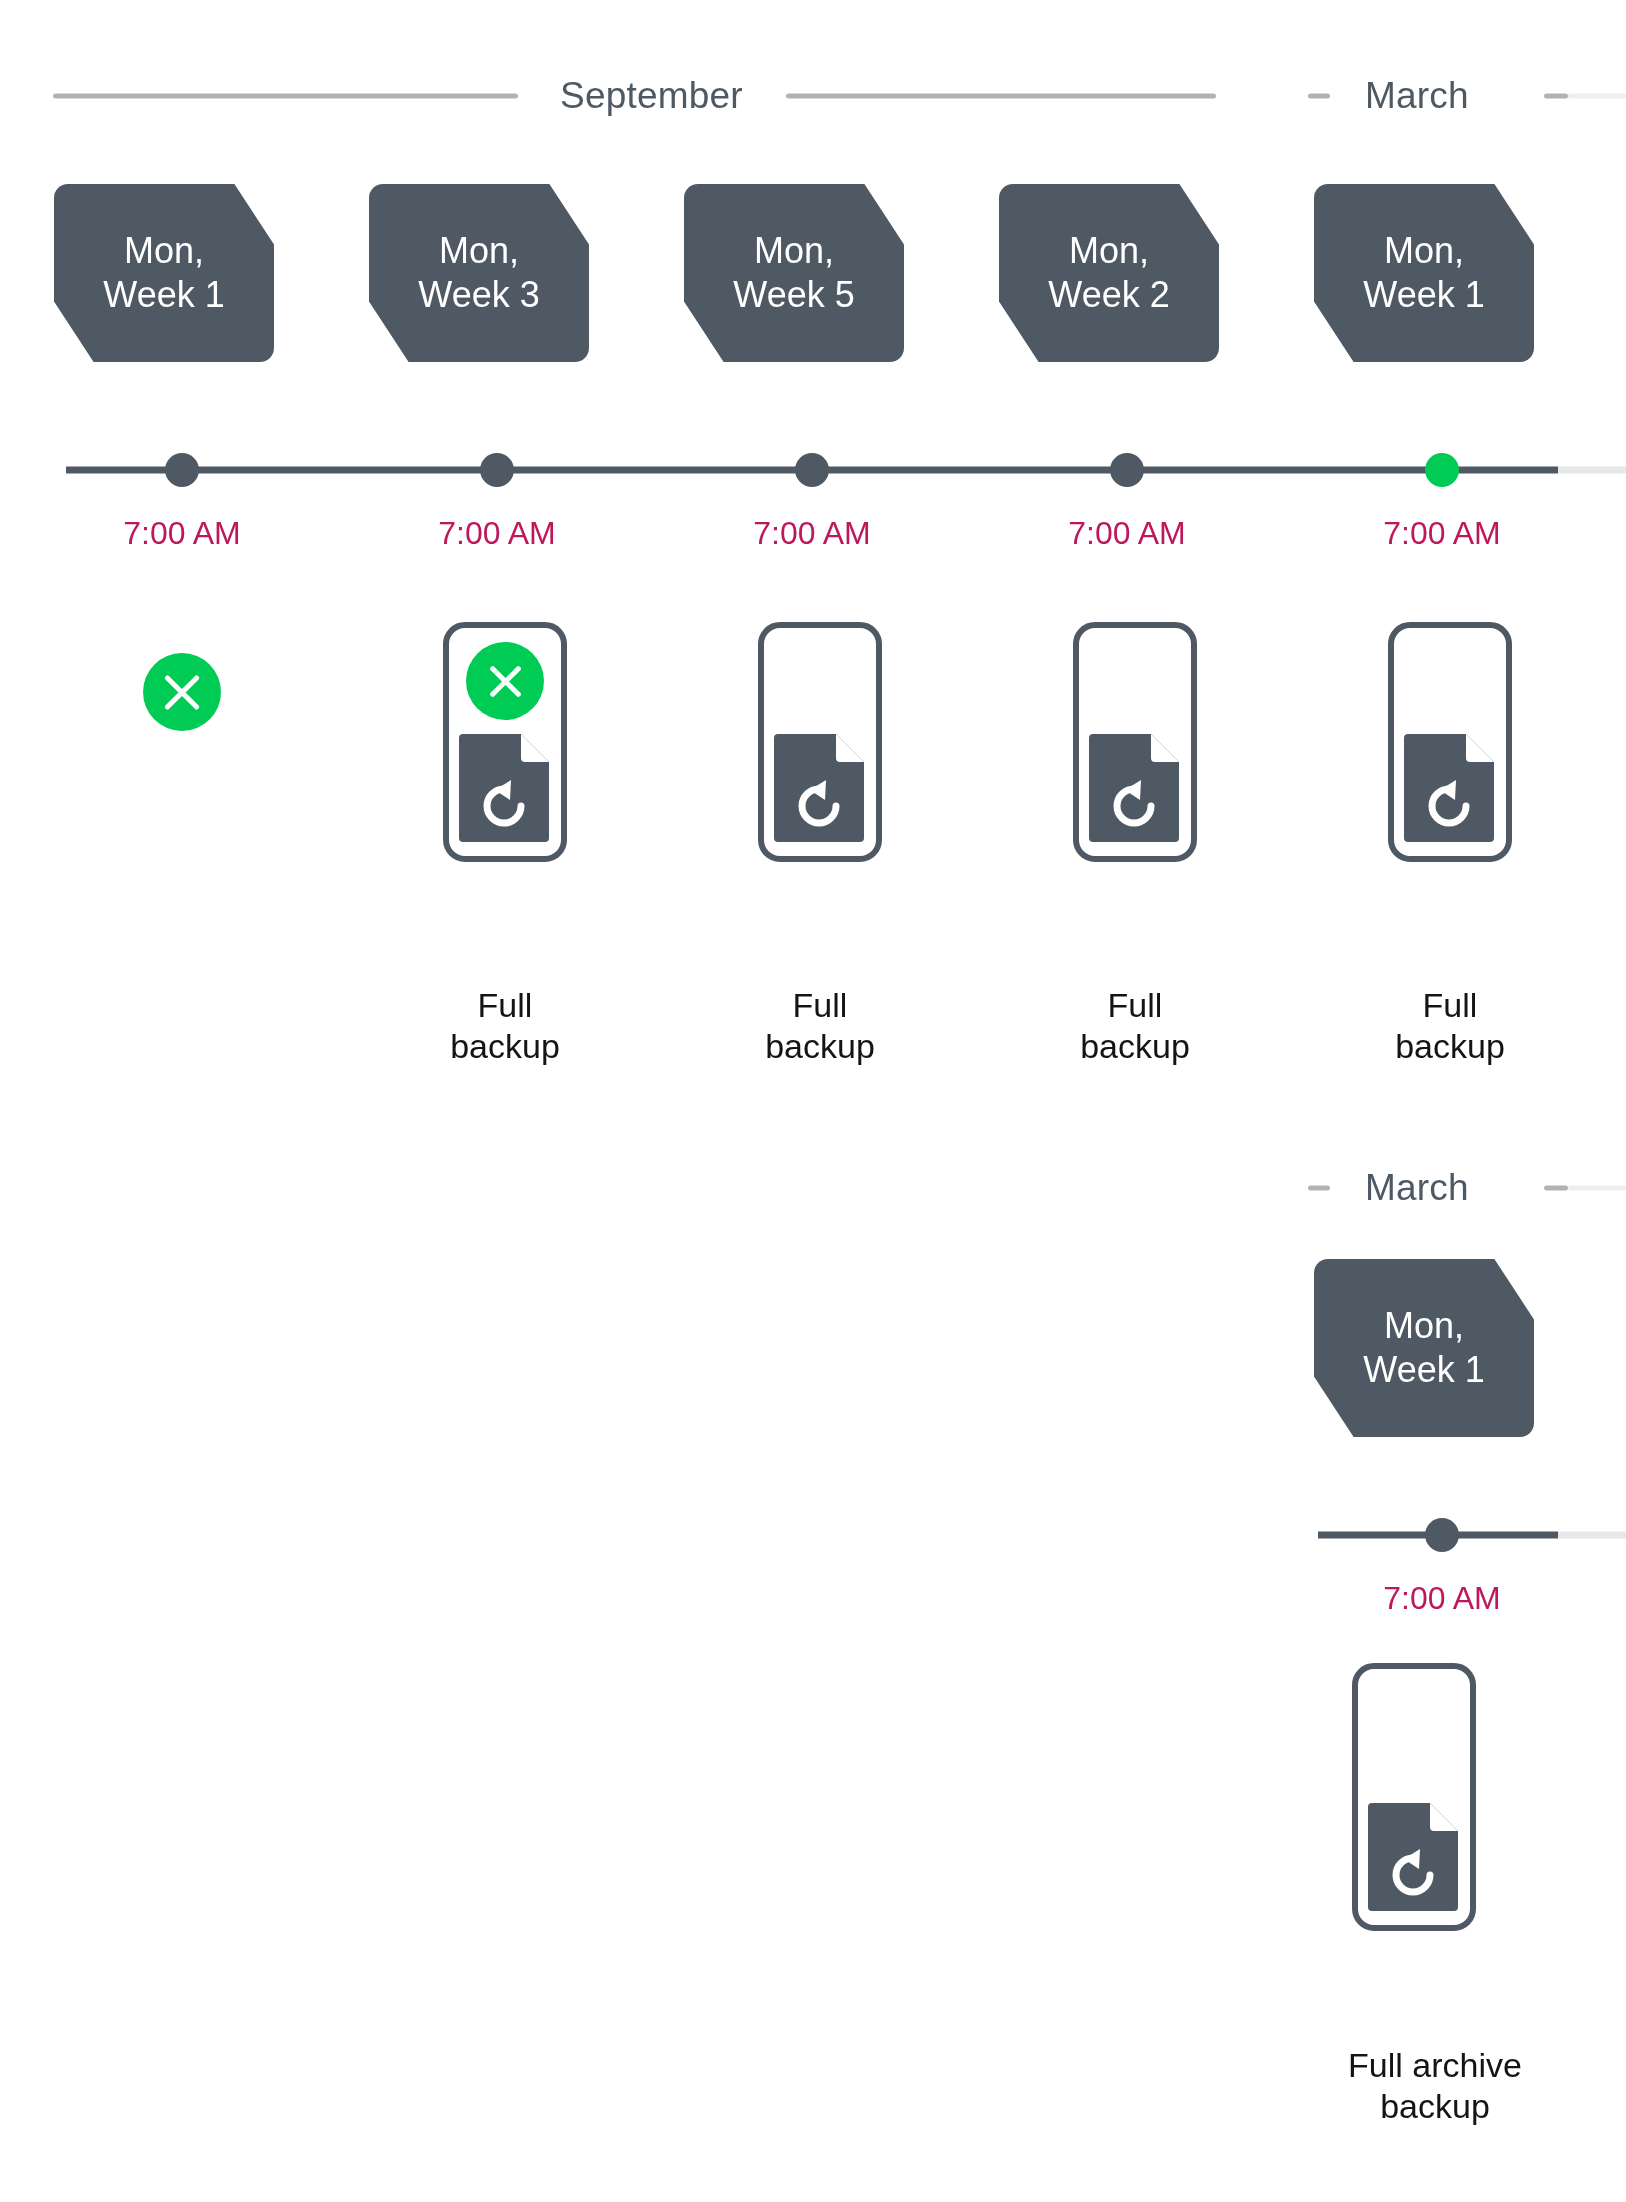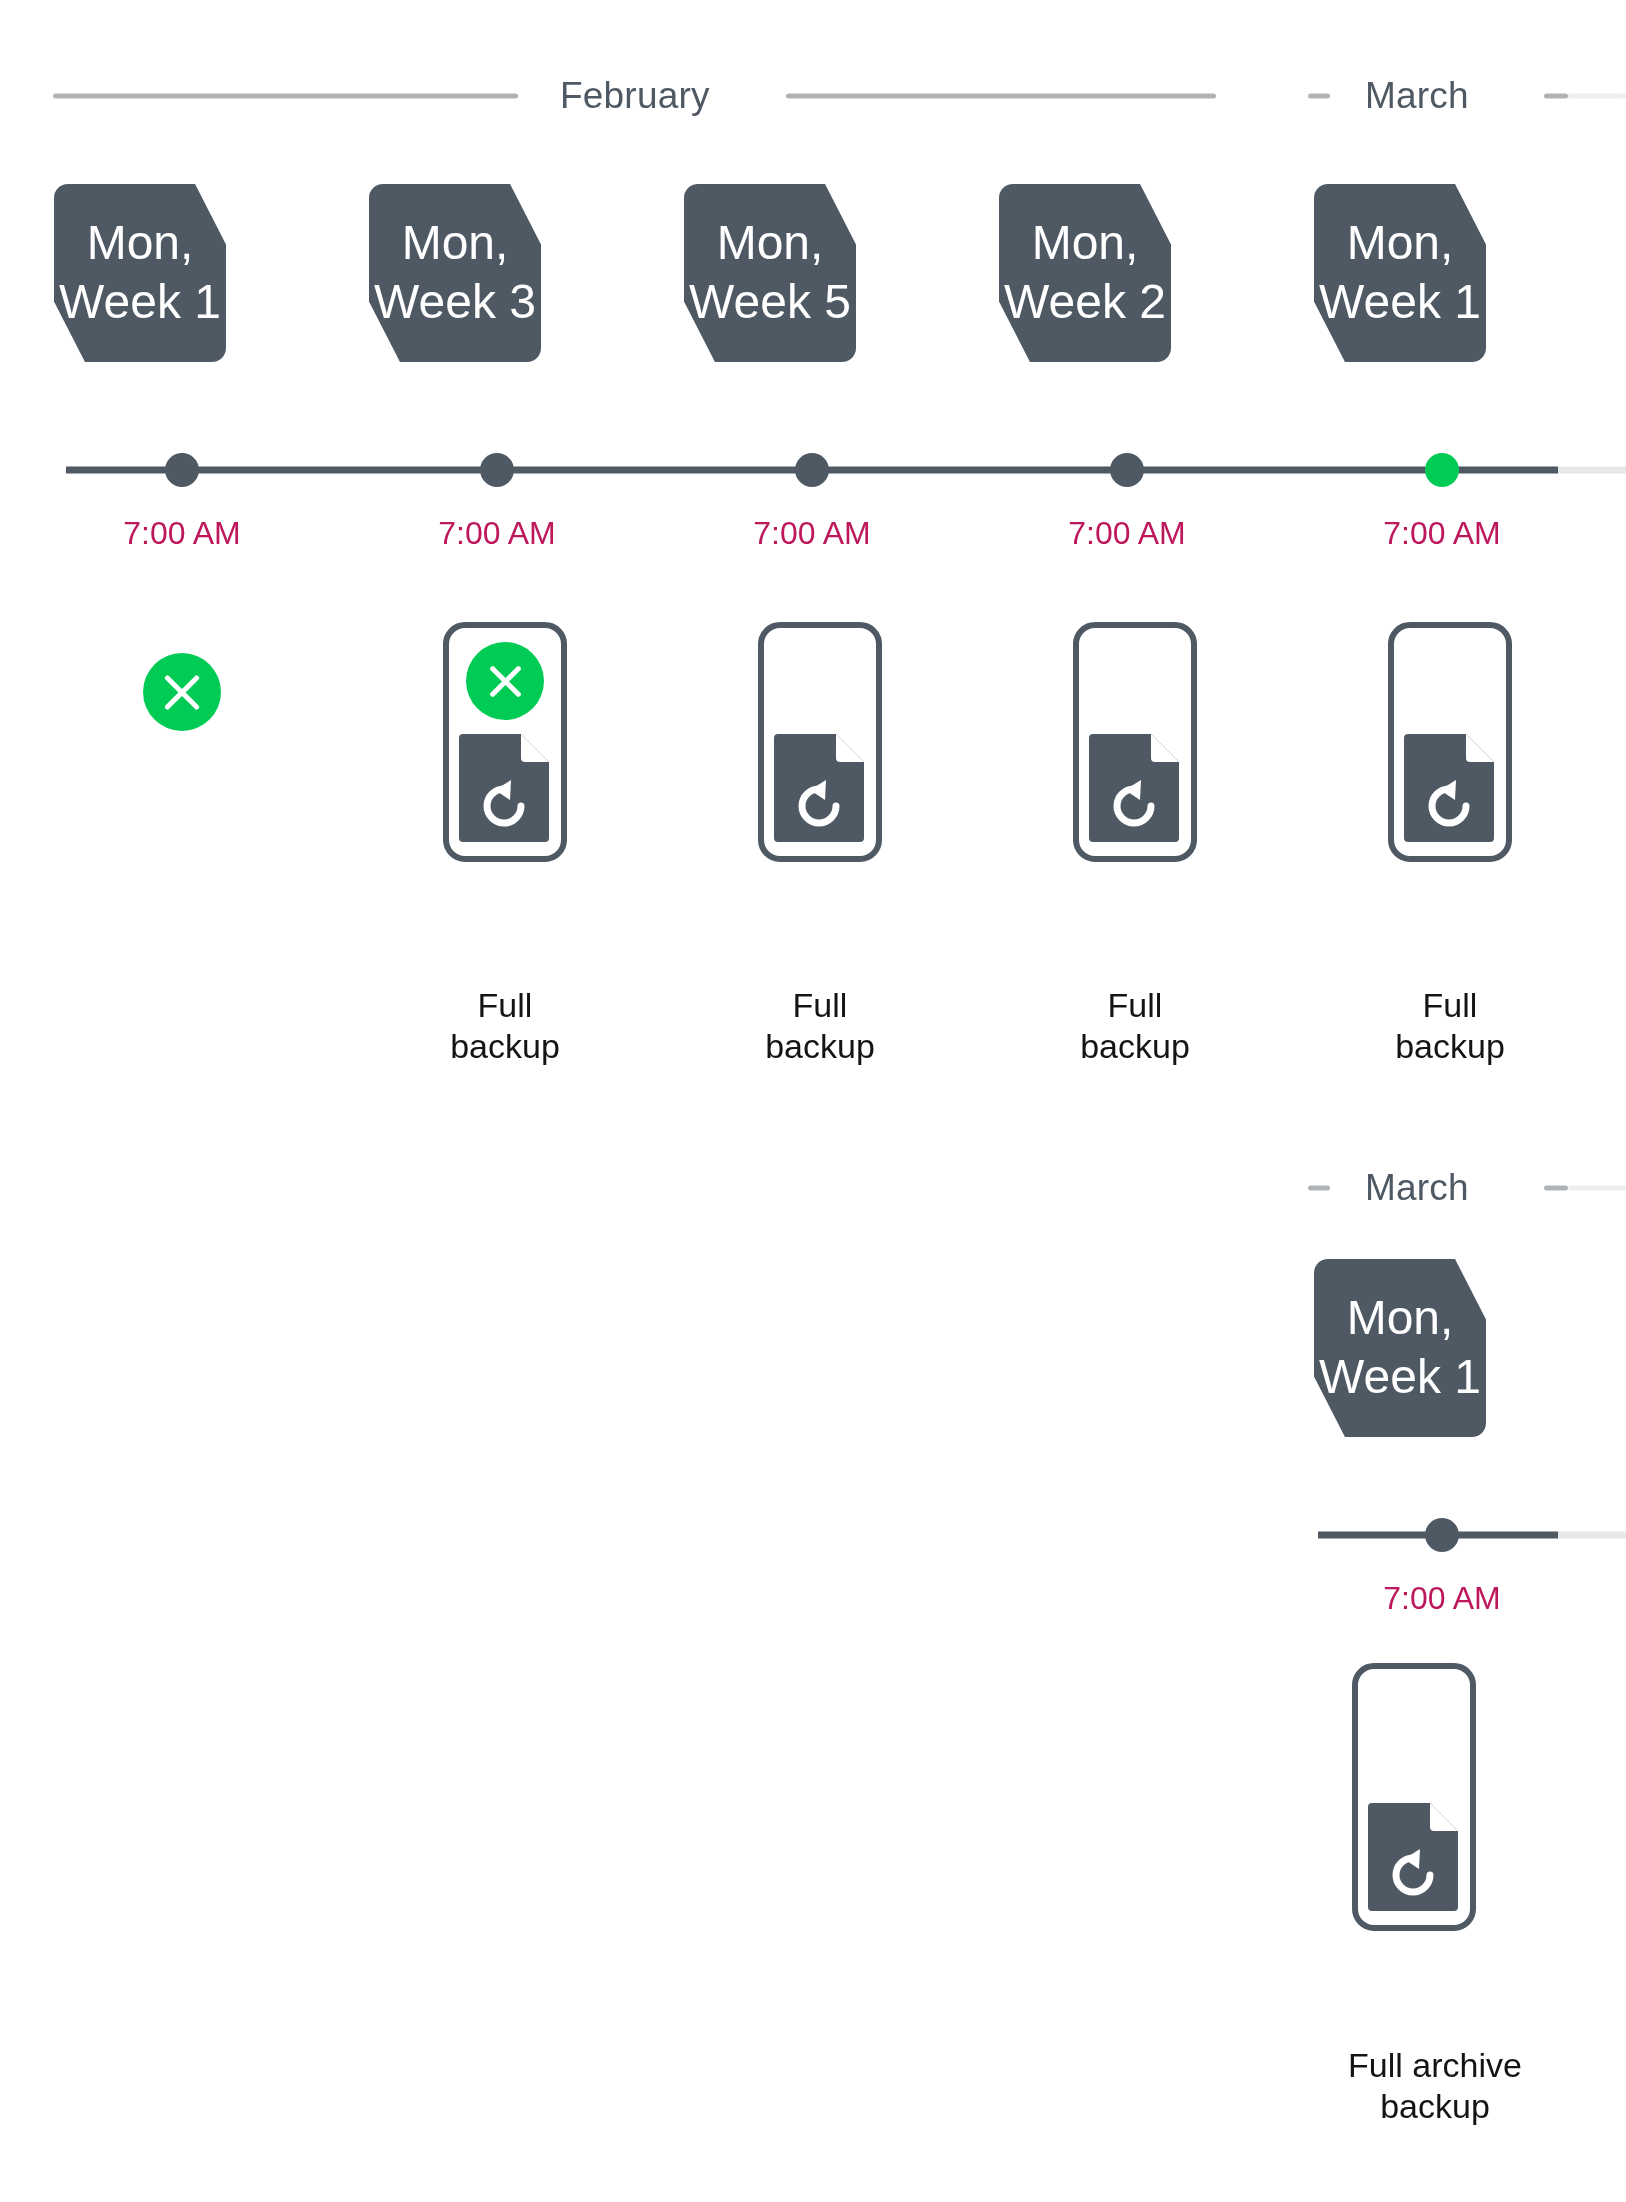--- a/index.html
+++ b/index.html
@@ -38,29 +38,29 @@
     transform: translateY(-50%);
     color: #4e5964;
     font-size: 37px;
     letter-spacing: 0.2px;
     white-space: nowrap;
   }
 
   
   .tag-card {
     position: absolute;
-    width: 172px;
+    width: 220px;
     height: 178px;
     background: #4e5964;
     color: #ffffff;
     display: flex;
     flex-direction: column;
     align-items: center;
     justify-content: center;
-    font-size: 48px;
+    font-size: 36px;
     line-height: 1.22;
     text-align: center;
     
     border-radius: 14px;
     clip-path: polygon(
       0% 0%,
       82% 0%,
       100% 34%,
       100% 100%,
       18% 100%,
@@ -176,21 +176,21 @@
     transform: translateX(-50%);
   }
 </style>
 </head>
 <body>
 
 <div class="stage">
 
   <div class="month-band" style="top:76px">
     <div class="month-rule" style="left:53px; width:465px; background:#b0b3b5;"></div>
-    <div class="month-label" style="left:560px;">February</div>
+    <div class="month-label" style="left:560px;">September</div>
     <div class="month-rule" style="left:786px; width:430px; background:#b0b3b5;"></div>
     <div class="month-rule" style="left:1308px; width:22px; background:#b0b3b5;"></div>
     <div class="month-label" style="left:1365px;">March</div>
     <div class="month-rule" style="left:1544px; width:24px; background:#b0b3b5;"></div>
     <div class="month-rule" style="left:1568px; width:58px; background:#eceef0;"></div>
   </div>
 
   <div class="tag-card" style="left:54px; top:184px;">
     <span>Mon,</span>
     <span>Week 1</span>

